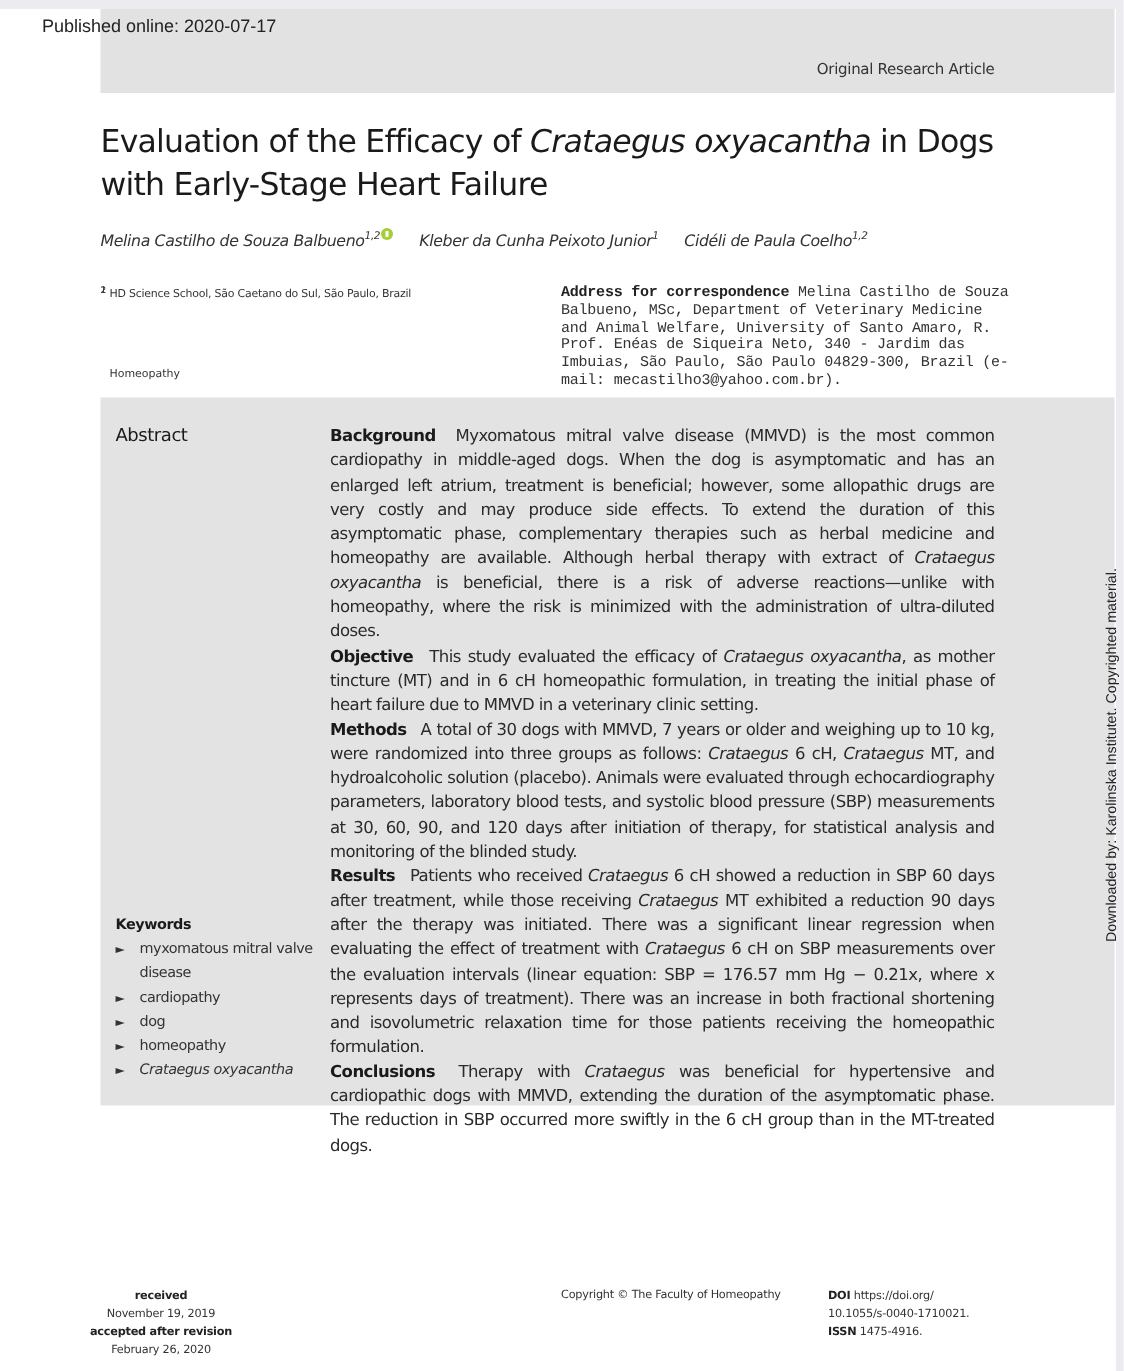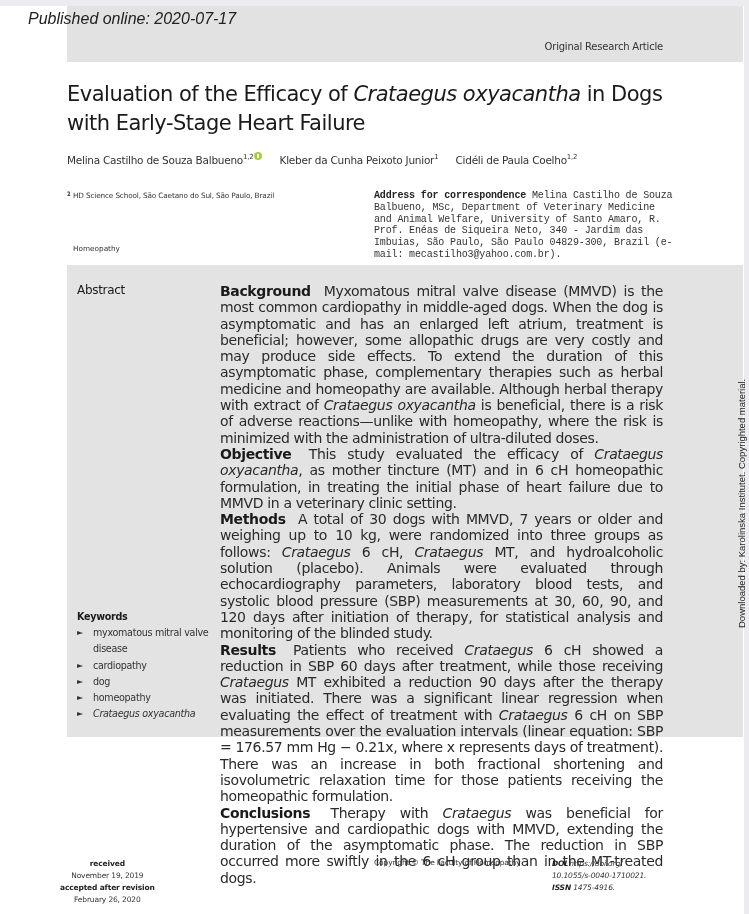--- a/index.html
+++ b/index.html
@@ -12,37 +12,37 @@
   .page {
     position:absolute; left:0; top:6px; width:744px; height:908px;
     background:#ffffff;
   }
   .header-band {
     position:absolute; left:67px; top:0; width:676px; height:56px;
     background:#e2e2e2;
   }
   .published {
     position:absolute; left:28px; top:4px;
-    font-family:"Liberation Sans", sans-serif; font-size:16px; color:#222;font-style:italic;
+    font-family:"Liberation Sans", sans-serif; font-size:12px; color:#222;
   }
   .article-type {
     position:absolute; right:81px; top:35px;
     font-family:"DejaVu Sans", sans-serif; font-size:10px; color:#333;
     letter-spacing:-0.2px;
   }
   .title {
     position:absolute; left:67px; top:74px; width:600px;
     font-family:"DejaVu Sans", sans-serif; font-size:21px; line-height:29px;
     color:#1a1a1a; letter-spacing:-0.5px; margin:0; font-weight:normal;
   }
   .title i { font-style:italic; }
   .authors {
     position:absolute; left:67px; top:146px;
     font-family:"DejaVu Sans", sans-serif; font-size:10.5px; color:#333;
-    letter-spacing:-0.25px; white-space:nowrap;
+    letter-spacing:-0.25px; white-space:nowrap;font-style:italic;
   }
   .authors sup { font-size:7px; vertical-align:5px; }
   .author { margin-right:14px; }
   .orcid {
     display:inline-block; width:8px; height:8px; border-radius:50%;
     background:#a6ce39; vertical-align:4px; margin-left:1px;
     position:relative;
   }
   .orcid::after { content:""; position:absolute; left:3px; top:2px; width:2px; height:4px; background:#fff; }
   .affil {
@@ -76,21 +76,21 @@
     font-family:"DejaVu Sans", sans-serif; font-size:9.6px; line-height:16.2px; color:#333;
     letter-spacing:-0.3px;
   }
   .keywords .kw-head { font-weight:bold; color:#1a1a1a; font-size:9.6px; }
   .keywords ul { list-style:none; margin:0; padding:0; }
   .keywords li { position:relative; padding-left:16px; }
   .keywords li .arrow { position:absolute; left:0; top:0; font-size:8px; }
   .keywords li.italic span.kwtext { font-style:italic; }
   .abstract-text {
     position:absolute; left:153px; top:18px; width:443px;
-    font-family:"DejaVu Sans", sans-serif; font-size:14px; line-height:16.3px; color:#2a2a2a;
+    font-family:"DejaVu Sans", sans-serif; font-size:11px; line-height:16.3px; color:#2a2a2a;
     text-align:justify; letter-spacing:-0.35px;
   }
   .abstract-text p { margin:0; }
   .abstract-text b { color:#1a1a1a; margin-right:6px; }
   .side-note {
     position:absolute; left:736px; top:628px;
     transform-origin:0 0; transform:rotate(-90deg);
     font-family:"Liberation Sans", sans-serif; font-size:9.5px; color:#222;
     white-space:nowrap;
   }
@@ -100,21 +100,21 @@
     letter-spacing:-0.15px;
     text-align:center;
   }
   .footer-left b { color:#222; }
   .footer-copy {
     position:absolute; left:374px; top:852px;
     font-family:"DejaVu Sans", sans-serif; font-size:7.5px; color:#333; letter-spacing:-0.15px;
   }
   .footer-doi {
     position:absolute; left:552px; top:852px;
-    font-family:"DejaVu Sans", sans-serif; font-size:7.5px; line-height:12px; color:#333; letter-spacing:-0.15px;font-style:italic;
+    font-family:"DejaVu Sans", sans-serif; font-size:7.5px; line-height:12px; color:#333; letter-spacing:-0.15px;
   }
   .footer-doi b { color:#222; }
 </style>
 </head>
 <body>
 
 <div class="page">
   <div class="header-band"></div>
   <div class="published">Published online: 2020-07-17</div>
   <div class="article-type">Original Research Article</div>

